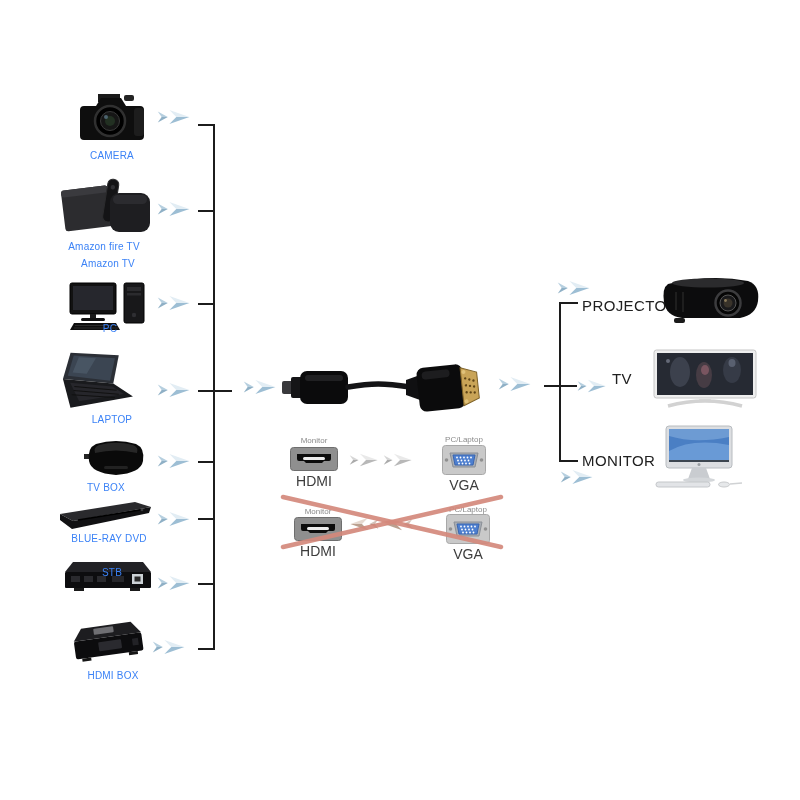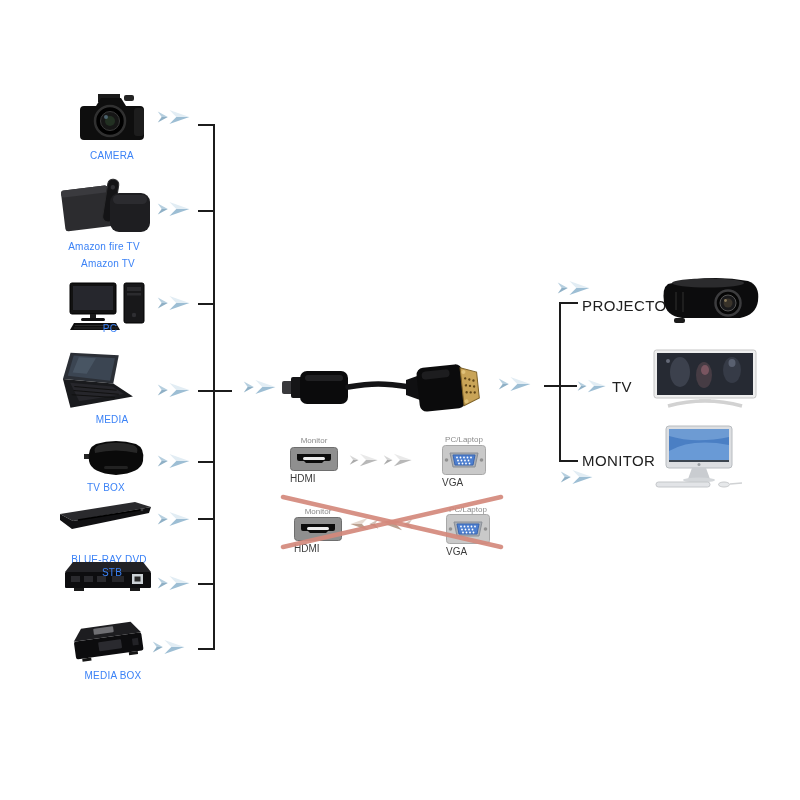--- a/index.html
+++ b/index.html
@@ -2,21 +2,21 @@
 <html><head>
 <meta charset="utf-8">
 <style>
   html,body{margin:0;padding:0;background:#fff;}
   #canvas{position:relative;width:800px;height:800px;background:#ffffff;
           font-family:"Liberation Sans",sans-serif;overflow:hidden;}
   .abs{position:absolute;}
   .lbl{position:absolute;font-size:10px;color:#3b82f6;text-align:center;letter-spacing:.2px;line-height:17px;}
   .rlbl{position:absolute;font-size:15px;color:#202020;letter-spacing:.4px;}
   .plbl{position:absolute;font-size:8px;color:#8b8b8b;text-align:center;}
-  .pplbl{position:absolute;font-size:10px;color:#3c3c3c;}
+  .pplbl{position:absolute;font-size:14px;color:#3c3c3c;text-align:center;}
   .ln{position:absolute;background:#1c1c1c;}
   .chev{position:absolute;}
   .flip{transform:scaleX(-1);}
 </style>
 </head>
 <body>
 
 <div id="canvas">
 
   <svg width="0" height="0" style="position:absolute" aria-hidden="true">
@@ -96,21 +96,21 @@
       <polygon points="16,2 64,7 57,35 7,28" fill="#2b2f36"></polygon>
       <polygon points="19,5 60,10 54,32 12,25" fill="#3b4552"></polygon>
       <polygon points="24,7 41,9 31,24 17,22" fill="#4e5b6a" opacity="0.75"></polygon>
       <polygon points="7,28 57,35 76,49 13,57" fill="#191a1d"></polygon>
       <polygon points="14,32 56,38 67,46 22,51" fill="#26262b"></polygon>
       <line x1="18" y1="36" x2="60" y2="42" stroke="#111" stroke-width="1"></line>
       <line x1="17" y1="40" x2="62" y2="46" stroke="#111" stroke-width="1"></line>
       <line x1="15" y1="44" x2="58" y2="49" stroke="#111" stroke-width="1"></line>
     </g>
   </svg>
-  <div class="lbl" style="left:62px;top:411px;width:100px">MEDIA</div>
+  <div class="lbl" style="left:62px;top:411px;width:100px">LAPTOP</div>
   <svg class="chev" style="left:157px;top:381px" width="34" height="18">
       <use href="#chev-blue"></use>
     </svg>
 
   <svg class="abs" style="left:84px;top:437px" width="64" height="42" viewBox="0 0 64 42">
     <rect x="0" y="17" width="6" height="5" fill="#242424"></rect>
     <path d="M12 7 Q32 1 52 7 Q61 11 59 24 Q57 36 32 38 Q7 36 5 24 Q3 11 12 7 z" fill="#0a0a0a"></path>
     <path d="M15 8 Q32 3.5 49 8 Q55 10.5 53 16 Q32 11 11 16 Q9 10.5 15 8 z" fill="#2d2d2d" opacity="0.85"></path>
     <rect x="20" y="29" width="24" height="3" rx="1.5" fill="#222"></rect>
   </svg>
@@ -118,21 +118,21 @@
   <svg class="chev" style="left:157px;top:452px" width="34" height="18">
       <use href="#chev-blue"></use>
     </svg>
 
   <svg class="abs" style="left:56px;top:499px" width="98" height="34" viewBox="0 0 98 34">
     <polygon points="4,15 79,3 95,8 17,22" fill="#2a2a2d"></polygon>
     <polygon points="4,15 17,22 95,8 93,14 16,30 4,21" fill="#111113"></polygon>
     <line x1="22" y1="21" x2="84" y2="11" stroke="#000" stroke-width="1.5"></line>
     <circle cx="86" cy="11" r="1.3" fill="#3a3a3e"></circle>
   </svg>
-  <div class="lbl" style="left:34px;top:551px;width:150px">BLUE-RAY DVD</div>
+  <div class="lbl" style="left:34px;top:530px;width:150px">BLUE-RAY DVD</div>
   <svg class="chev" style="left:157px;top:510px" width="34" height="18">
       <use href="#chev-blue"></use>
     </svg>
 
   <svg class="abs" style="left:60px;top:556px" width="95" height="42" viewBox="0 0 95 42">
     <polygon points="13,6 83,6 91,16 5,16" fill="#222226"></polygon>
     <rect x="5" y="16" width="86" height="16" rx="1" fill="#0d0d0f"></rect>
     <rect x="11" y="20" width="9" height="6" fill="#2a2a2e"></rect>
     <rect x="24" y="20" width="9" height="6" fill="#2a2a2e"></rect>
     <rect x="37" y="20" width="9" height="6" fill="#2a2a2e"></rect>
@@ -151,21 +151,21 @@
     <g transform="rotate(-8 40 25)">
       <polygon points="15,9 65,9 74,21 6,21" fill="#1d1d20"></polygon>
       <rect x="27" y="11" width="20" height="6" rx="1" fill="#6f6f73"></rect>
       <rect x="6" y="21" width="68" height="18" rx="2" fill="#0c0c0e"></rect>
       <rect x="30" y="25" width="23" height="9" rx="1" fill="#2a2a2f"></rect>
       <rect x="64" y="26" width="6" height="7" fill="#222226"></rect>
       <rect x="12" y="39" width="9" height="3" fill="#151515"></rect>
       <rect x="59" y="39" width="9" height="3" fill="#151515"></rect>
     </g>
   </svg>
-  <div class="lbl" style="left:58px;top:667px;width:110px">MEDIA BOX</div>
+  <div class="lbl" style="left:58px;top:667px;width:110px">HDMI BOX</div>
   <svg class="chev" style="left:152px;top:638px" width="34" height="18">
       <use href="#chev-blue"></use>
     </svg>
 
   <div class="ln" style="left:213px;top:124px;width:2px;height:526px"></div>
   <div class="ln" style="left:198px;top:124px;width:17px;height:2px"></div>
   <div class="ln" style="left:198px;top:210px;width:17px;height:2px"></div>
   <div class="ln" style="left:198px;top:303px;width:17px;height:2px"></div>
   <div class="ln" style="left:198px;top:390px;width:34px;height:2px"></div>
   <div class="ln" style="left:198px;top:461px;width:17px;height:2px"></div>
@@ -293,21 +293,21 @@
 
   <div class="ln" style="left:559px;top:303px;width:2px;height:159px"></div>
   <div class="ln" style="left:559px;top:302px;width:19px;height:2px"></div>
   <div class="ln" style="left:544px;top:385px;width:33px;height:2px"></div>
   <div class="ln" style="left:559px;top:460px;width:19px;height:2px"></div>
 
   <div class="rlbl" style="left:582px;top:297px">PROJECTOR</div>
   <svg class="chev" style="left:577px;top:378px" width="30" height="16">
       <use href="#chev-blue"></use>
     </svg>
-  <div class="rlbl" style="left:612px;top:378px">TV</div>
+  <div class="rlbl" style="left:612px;top:370px">TV</div>
   <div class="rlbl" style="left:582px;top:452px">MONITOR</div>
   <svg class="chev" style="left:560px;top:468px" width="34" height="18">
       <use href="#chev-blue"></use>
     </svg>
 
   <svg class="abs" style="left:656px;top:270px" width="108" height="58" viewBox="0 0 108 58">
     <path d="M12 14 Q54 4 92 11 Q104 15 102 31 Q100 45 84 48 H26 Q10 46 8 32 Q6 18 12 14 z" fill="#0c0c0d"></path>
     <ellipse cx="52" cy="13" rx="36" ry="4.5" fill="#2b2b2d"></ellipse>
     <circle cx="72" cy="33" r="12.5" fill="#050505" stroke="#3c3c3e" stroke-width="2.5"></circle>
     <circle cx="72" cy="33" r="8" fill="#1a1a1c" stroke="#565656" stroke-width="1"></circle>

